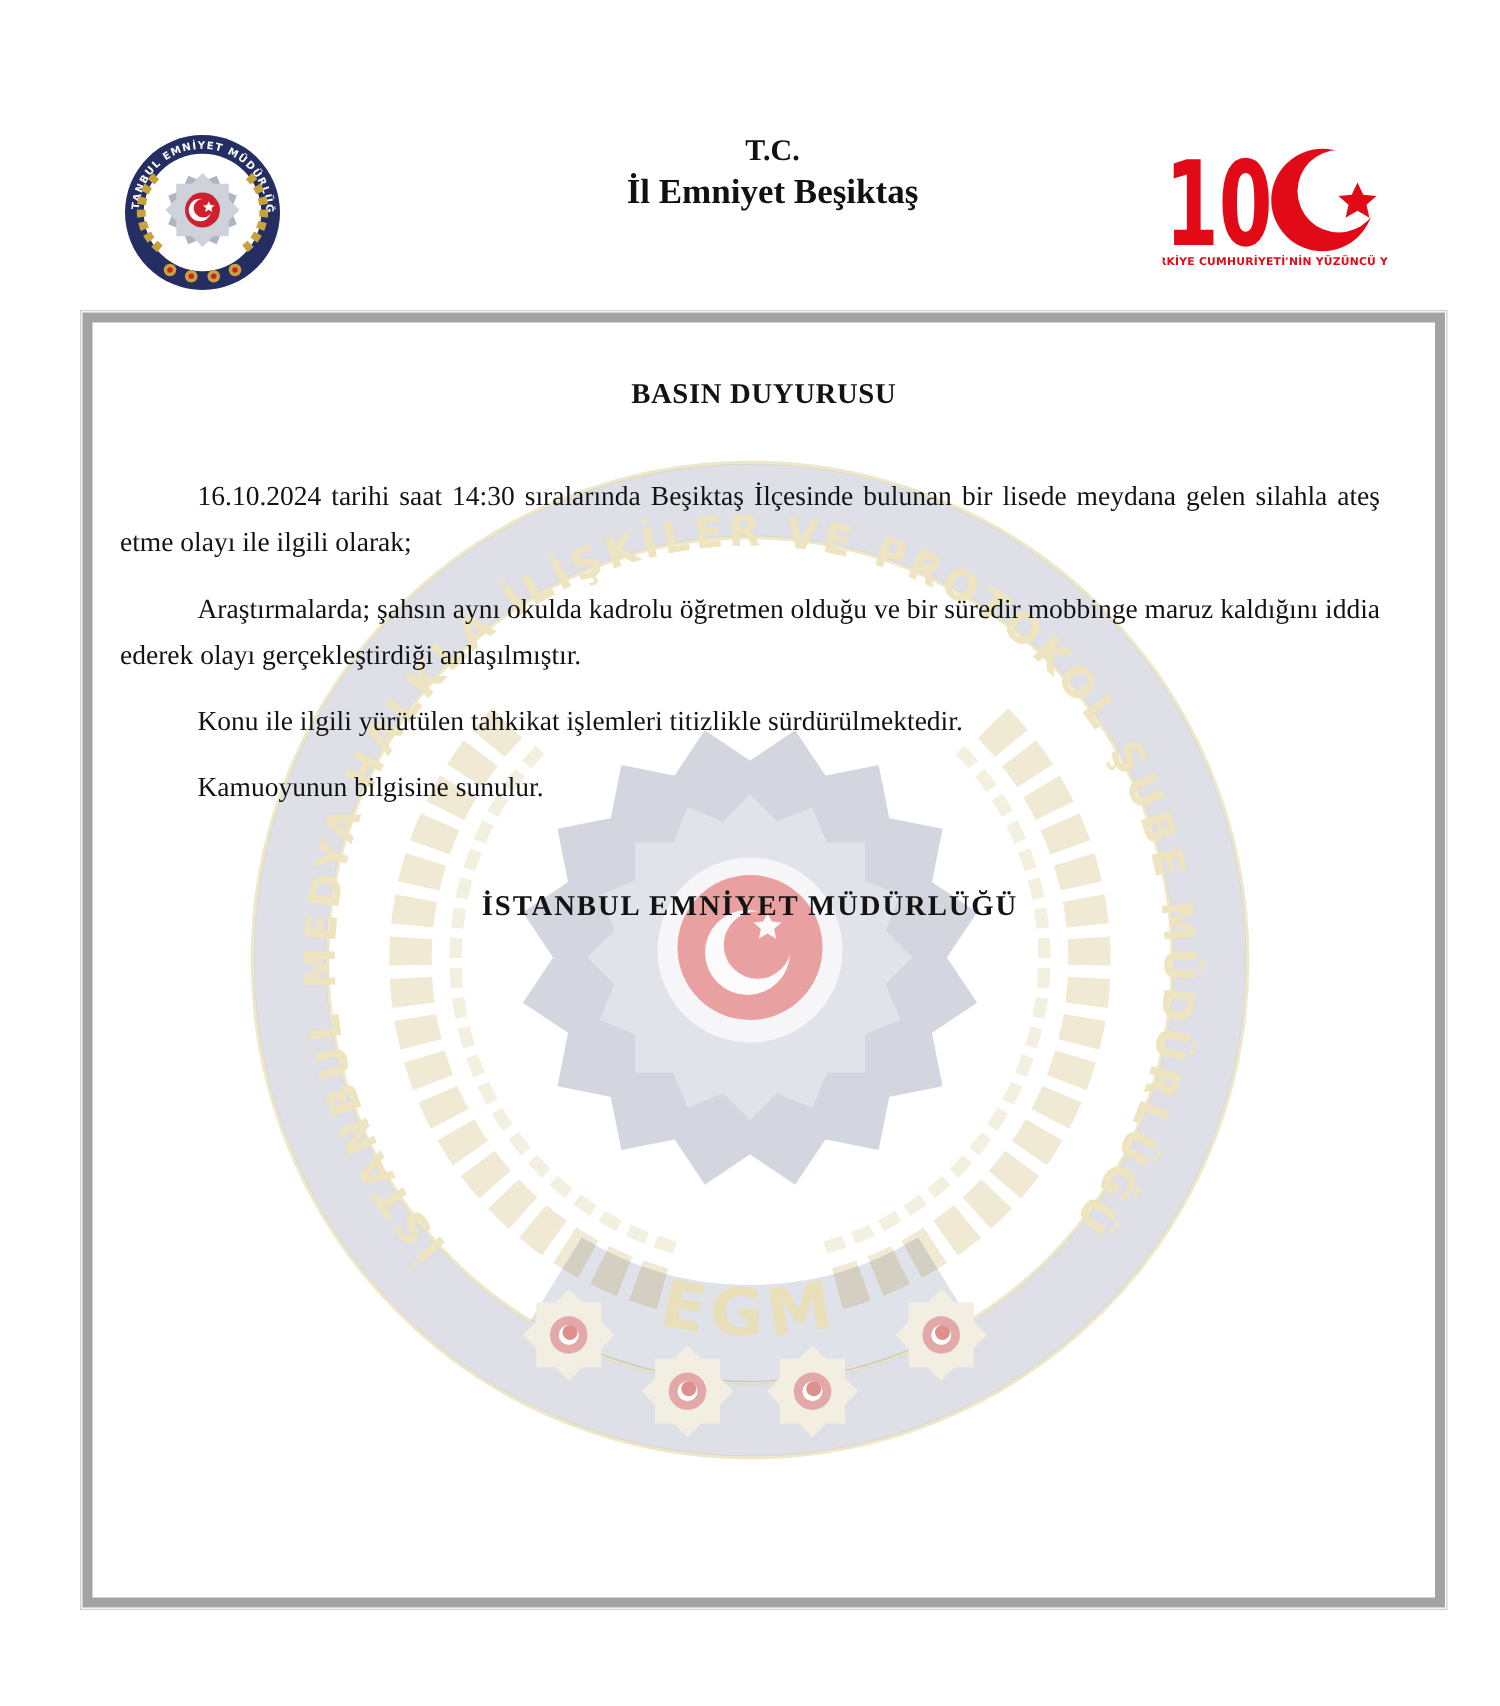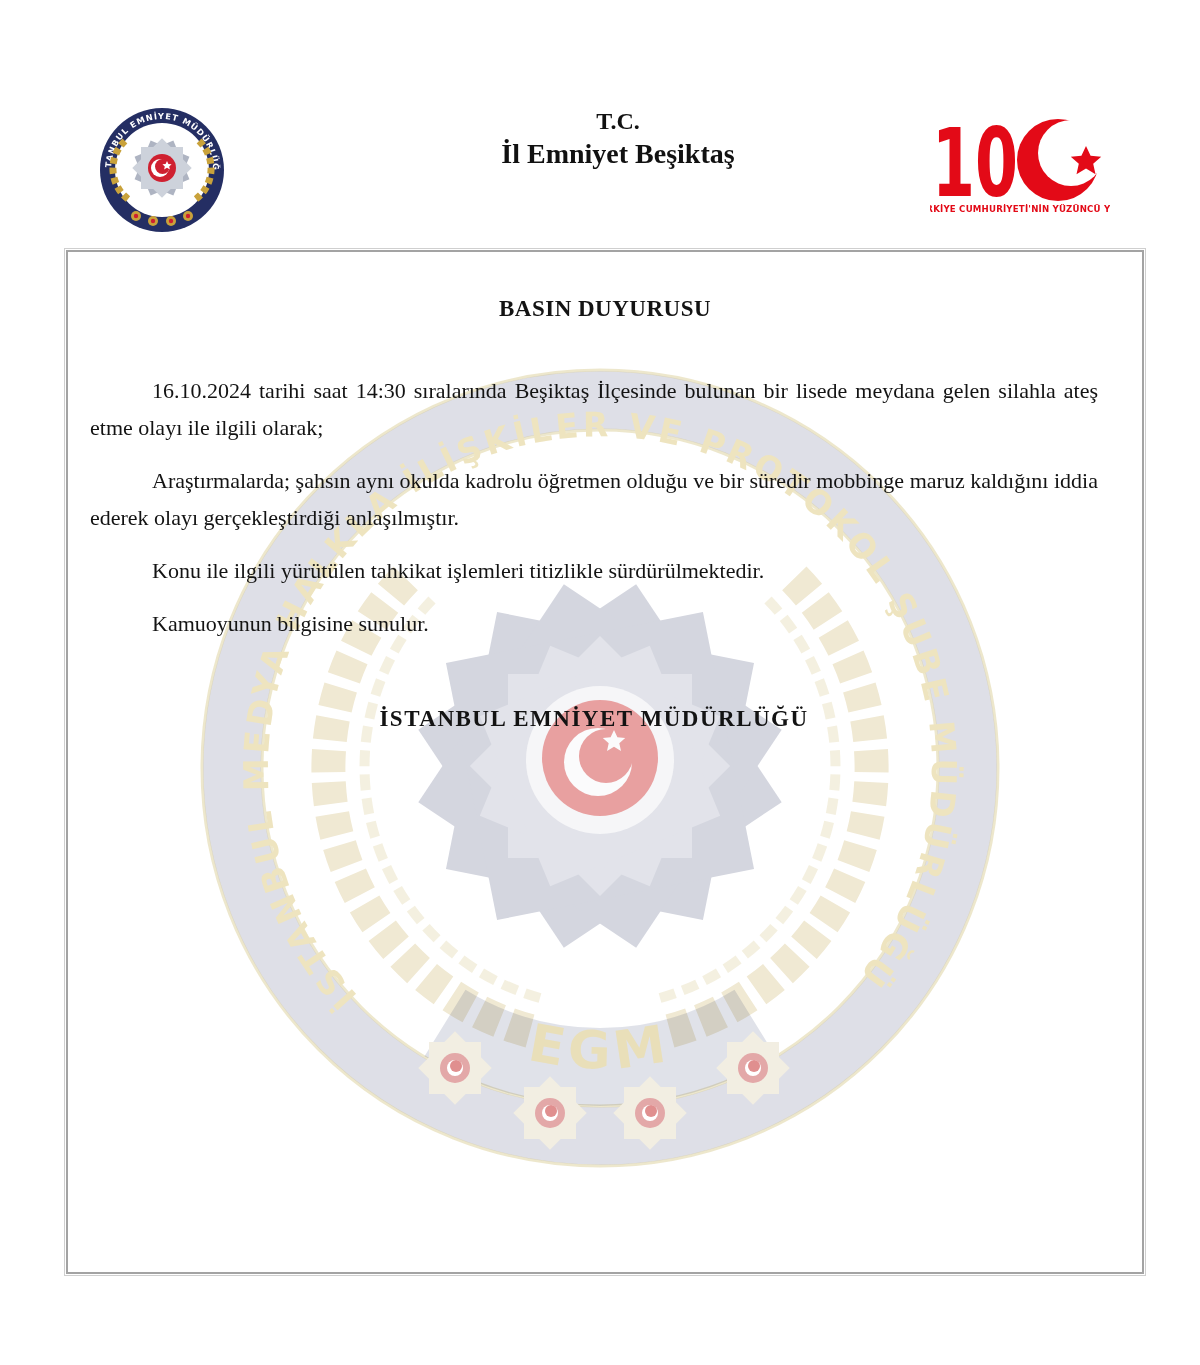--- a/index.html
+++ b/index.html
@@ -16,21 +16,21 @@
   }
   .hdr-title .l1{font-size:24px;line-height:30px;}
   .hdr-title .l2{font-size:30px;line-height:36px;letter-spacing:.5px;}
   .hdr-title .l3{font-size:28px;line-height:36px;}
   .centennial{position:absolute;left:930px;top:112px;width:180px;height:104px;}
   
   .watermark{position:absolute;left:200px;top:368px;width:800px;height:800px;z-index:0;pointer-events:none;}
   
   .press-box{
     position:absolute;left:66px;top:250px;width:1074px;height:1020px;
-    border:2px solid #a3a3a3;outline:1px solid #cfcfcf;outline-offset:1px;
+    border:8px solid #a3a3a3;outline:1px solid #cfcfcf;outline-offset:1px;
     z-index:1;background:transparent;
   }
   .press-title{
     margin:44px 0 0 0;text-align:center;font-size:23px;font-weight:bold;
     letter-spacing:.5px;color:#131313;
   }
   .press-body{
     margin:50px 44px 0 22px;font-size:22px;line-height:37px;
     text-align:justify;color:#131313;
   }

